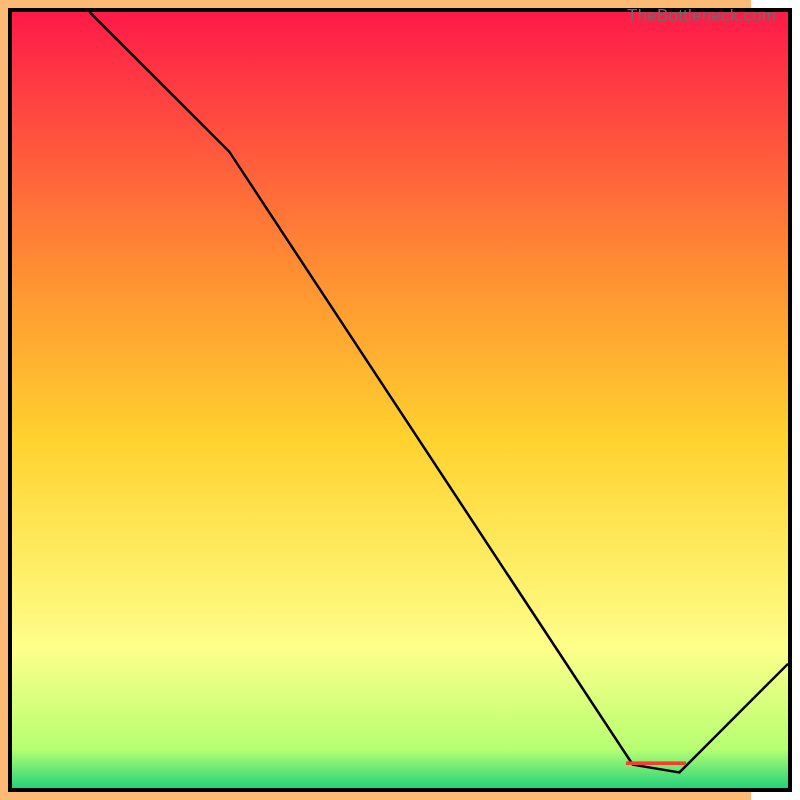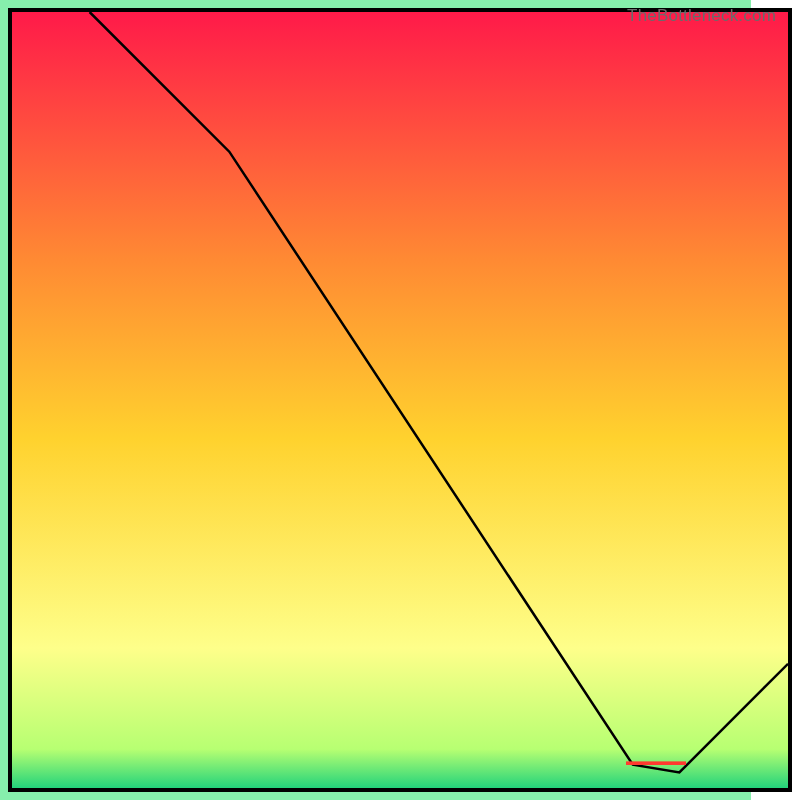--- a/index.html
+++ b/index.html
@@ -1,16 +1,16 @@
 <!DOCTYPE html>
 <html><head>
   <meta charset="utf-8">
   <style>
     body{margin:0;padding:0;width:800px;height:800px;overflow:hidden;font-family:Arial,sans-serif}
-    .frame{width:751px;height:800px;position:relative;background:#86efac}
+    .frame{width:751px;height:800px;position:relative;background:#fdba74}
     .plot{position:absolute;left:8px;top:8px;width:784px;height:784px;border:4px solid #000;box-sizing:border-box}
     .attribution{position:absolute;right:12px;top:-6px;font-size:17px;color:#6b6b6b;font-weight:500;letter-spacing:.2px}
     svg{display:block;width:100%;height:100%}
   </style>
 </head>
 <body>
 
 <div class="frame">
   <div class="plot">
     <div class="attribution">TheBottleneck.com</div>

